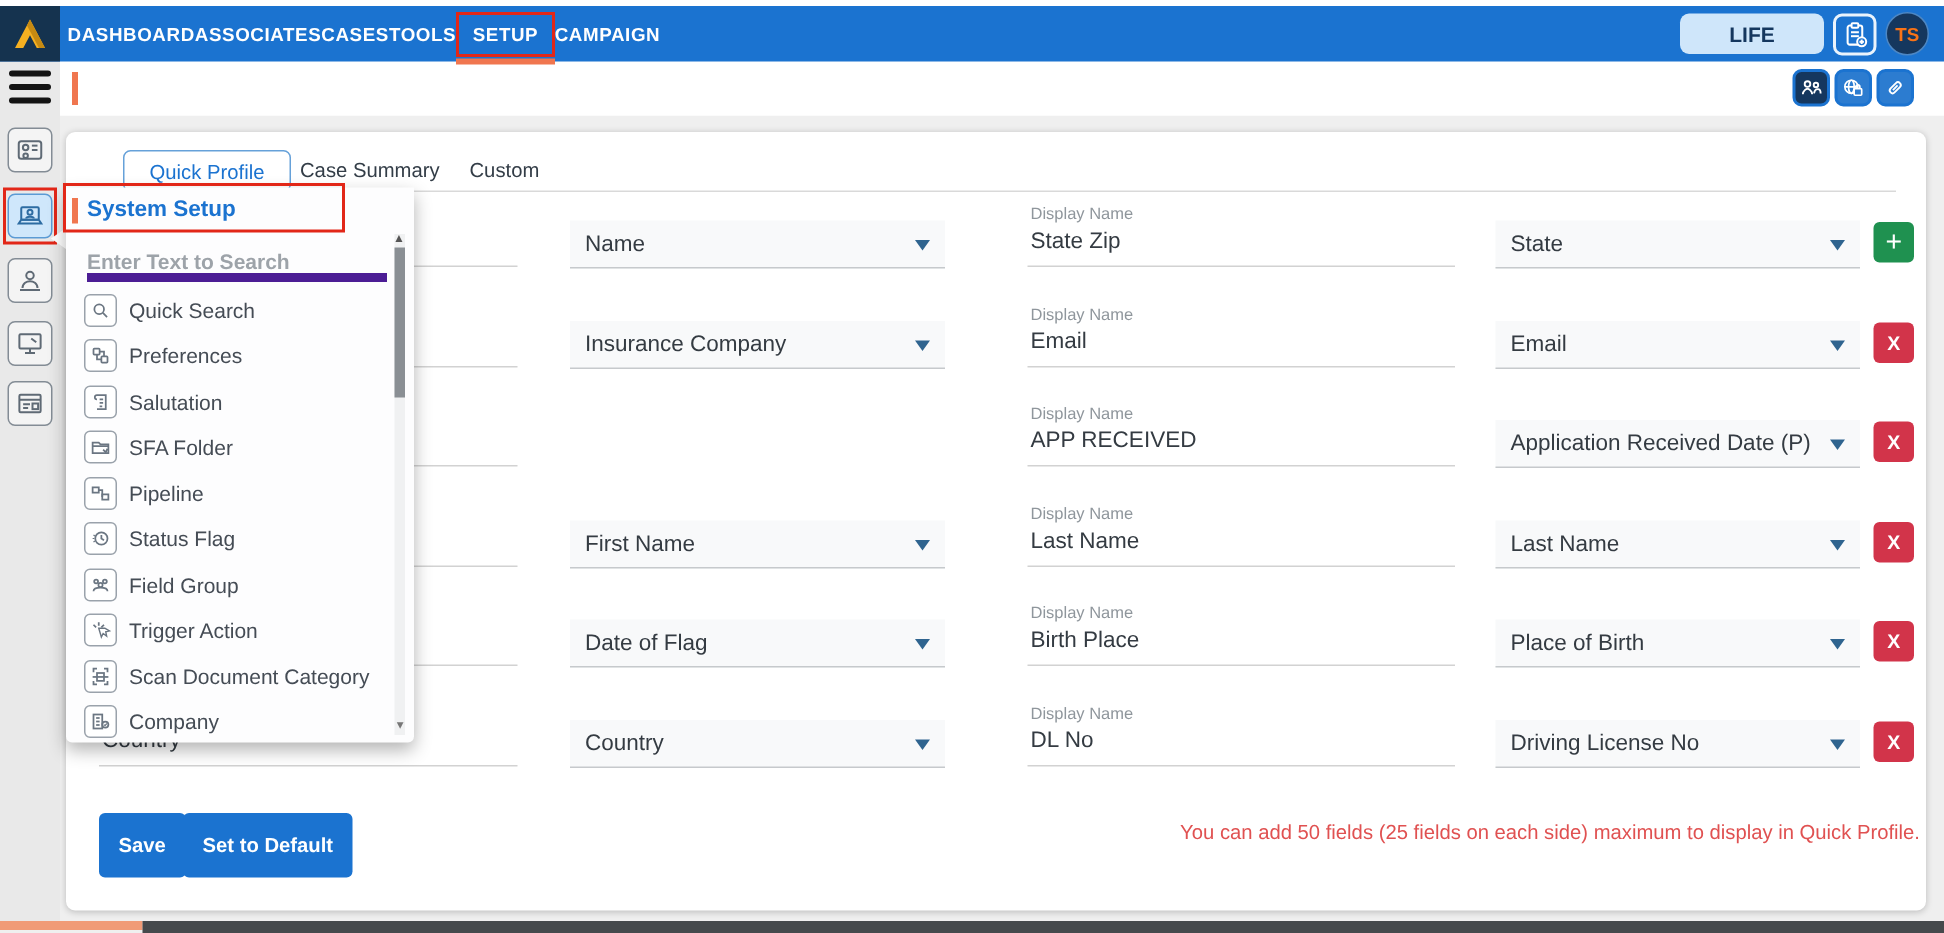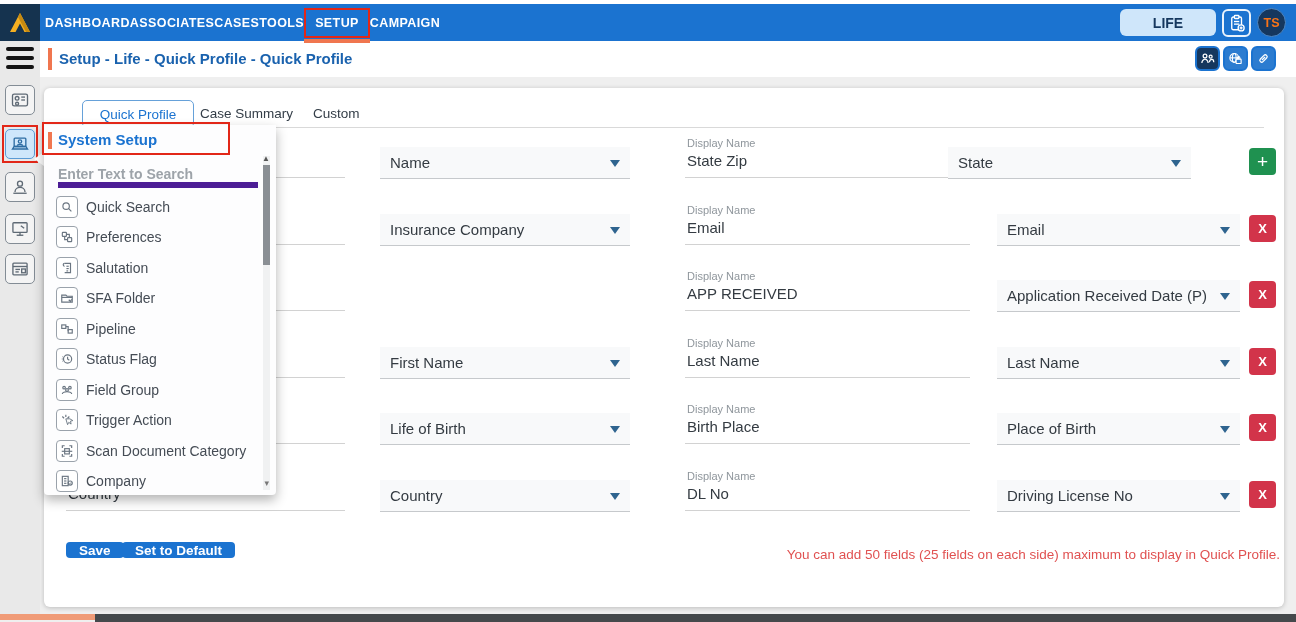--- a/index.html
+++ b/index.html
@@ -47,21 +47,21 @@
   
   .field { position:absolute; height:41px; border-bottom:1px solid #d2d2d2; z-index:2; }
   .field .lbl { font-size:11px; color:#8f969c; line-height:13px; padding-left:2px; }
   .field .val { font-size:15px; color:#343b42; padding-left:2px; margin-top:2px; white-space:nowrap; }
   .select { position:absolute; height:32px; background:#f8f9fa; border-bottom:1px solid #c6c9cc; display:flex; align-items:center; padding:0 28px 0 10px; font-size:15px; color:#343b42; z-index:2; white-space:nowrap; }
   .caret { position:absolute; right:10px; top:13px; width:0; height:0; border-left:5px solid transparent; border-right:5px solid transparent; border-top:7px solid #2f648f; }
   .act-btn { position:absolute; width:27px; height:27px; border-radius:4px; color:#fff; display:flex; align-items:center; justify-content:center; font-weight:bold; z-index:2; }
   .act-add { background:#1f9150; font-size:19px; font-weight:normal; }
   .act-rem { background:#d2344a; font-size:13px; }
 
-  .save-btn, .default-btn { position:absolute; top:542px; height:16px; background:#1b73d0; color:#fff; font-weight:bold; font-size:13.5px; border-radius:4px; display:flex; align-items:center; justify-content:center; padding:0 13px; z-index:2; }
+  .save-btn, .default-btn { position:absolute; top:542px; height:43px; background:#1b73d0; color:#fff; font-weight:bold; font-size:13.5px; border-radius:4px; display:flex; align-items:center; justify-content:center; padding:0 13px; z-index:2; }
   .save-btn { left:66px; }
   .default-btn { left:122px; }
   .note { position:absolute; right:16px; top:547px; font-size:13.5px; color:#e05151; z-index:2; }
 
   
   .menu-panel { position:absolute; left:44px; top:125px; width:232px; height:370px; background:#fdfdfe; box-shadow:0 5px 12px rgba(0,0,0,.3); z-index:50; border-radius:0 0 4px 4px; }
   .menu-accent { position:absolute; left:4px; top:7px; width:4px; height:17px; background:#f0764f; }
   .menu-title { position:absolute; left:14px; top:6px; font-size:15px; font-weight:bold; color:#1b73d0; }
   .menu-annot { position:absolute; left:-2px; top:-3px; width:188px; height:33px; border:2px solid #e22718; }
   .menu-search { position:absolute; left:14px; top:41px; width:200px; height:22px; border:none; border-bottom:6px solid #4c1d95; background:transparent; font-size:14px; color:#7f1d1d; font-family:"Liberation Sans", sans-serif; outline:none;font-weight:bold; }
@@ -115,21 +115,20 @@
           <line x1="17.5" y1="16.5" x2="17.5" y2="20.5"></line>
           <line x1="15.5" y1="18.5" x2="19.5" y2="18.5"></line>
         </svg>
       </div>
       <div class="avatar">TS</div>
     </div>
   </div>
 
   <div class="crumb-bar">
     <div class="crumb-accent"></div>
-    <div class="crumb-text">Setup - Life - Quick Profile - Quick Profile</div>
     <div class="crumb-icons">
       <div class="ci-btn ci-dark">
         <svg width="15" height="15" viewBox="0 0 24 24" fill="none" stroke="#fff" stroke-width="2">
           <circle cx="8" cy="8" r="3"></circle>
             <circle cx="17" cy="9" r="2.4"></circle>
           <path d="M3 19c0-4 4-6 5-6s5 2 5 6"></path>
             <path d="M15 18c.5-3 2.5-4.5 4-4.5 1.5 0 3 1.5 3 4.5"></path>
         </svg>
       </div>
       <div class="ci-btn ci-blue">
@@ -220,21 +219,21 @@
     <div class="val"></div>
   </div>
   <div class="select" style="left:380px;top:147px;width:250px">
     <span>Name</span>
       <span class="caret"></span>
   </div>
   <div class="field" style="left:685px;top:137px;width:285px">
     <div class="lbl">Display Name</div>
     <div class="val">State Zip</div>
   </div>
-  <div class="select" style="left:948px;top:147px;width:243px">
+  <div class="select" style="left:997px;top:147px;width:243px">
     <span>State</span>
       <span class="caret"></span>
   </div>
   <div class="act-btn act-add" style="left:1249px;top:148px">+</div>
 
   <div class="field" style="left:66px;top:204px;width:279px">
     <div class="lbl">Display Name</div>
     <div class="val"></div>
   </div>
   <div class="select" style="left:380px;top:214px;width:250px">
@@ -281,21 +280,21 @@
     <span>Last Name</span>
       <span class="caret"></span>
   </div>
   <div class="act-btn act-rem" style="left:1249px;top:348px">X</div>
 
   <div class="field" style="left:66px;top:403px;width:279px">
     <div class="lbl">Display Name</div>
     <div class="val"></div>
   </div>
   <div class="select" style="left:380px;top:413px;width:250px">
-    <span>Life of Birth</span>
+    <span>Date of Flag</span>
       <span class="caret"></span>
   </div>
   <div class="field" style="left:685px;top:403px;width:285px">
     <div class="lbl">Display Name</div>
     <div class="val">Birth Place</div>
   </div>
   <div class="select" style="left:997px;top:413px;width:243px">
     <span>Place of Birth</span>
       <span class="caret"></span>
   </div>

